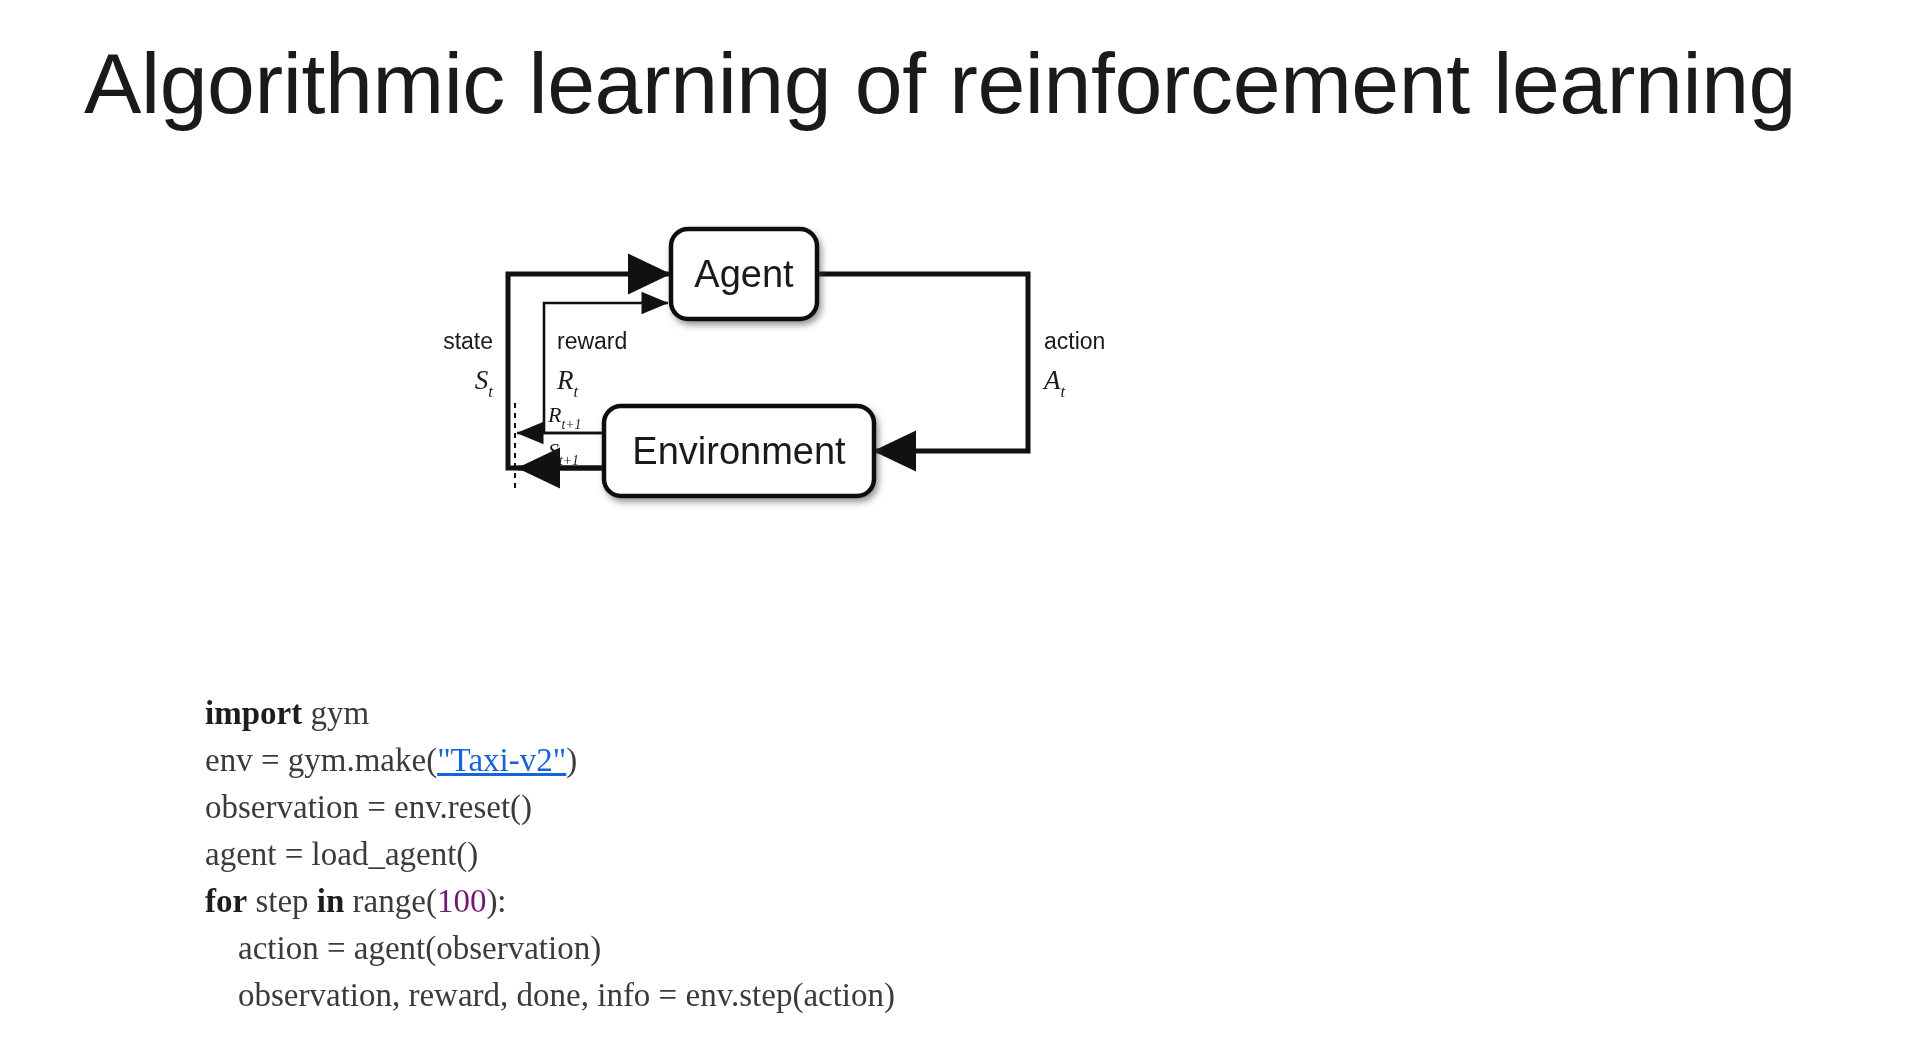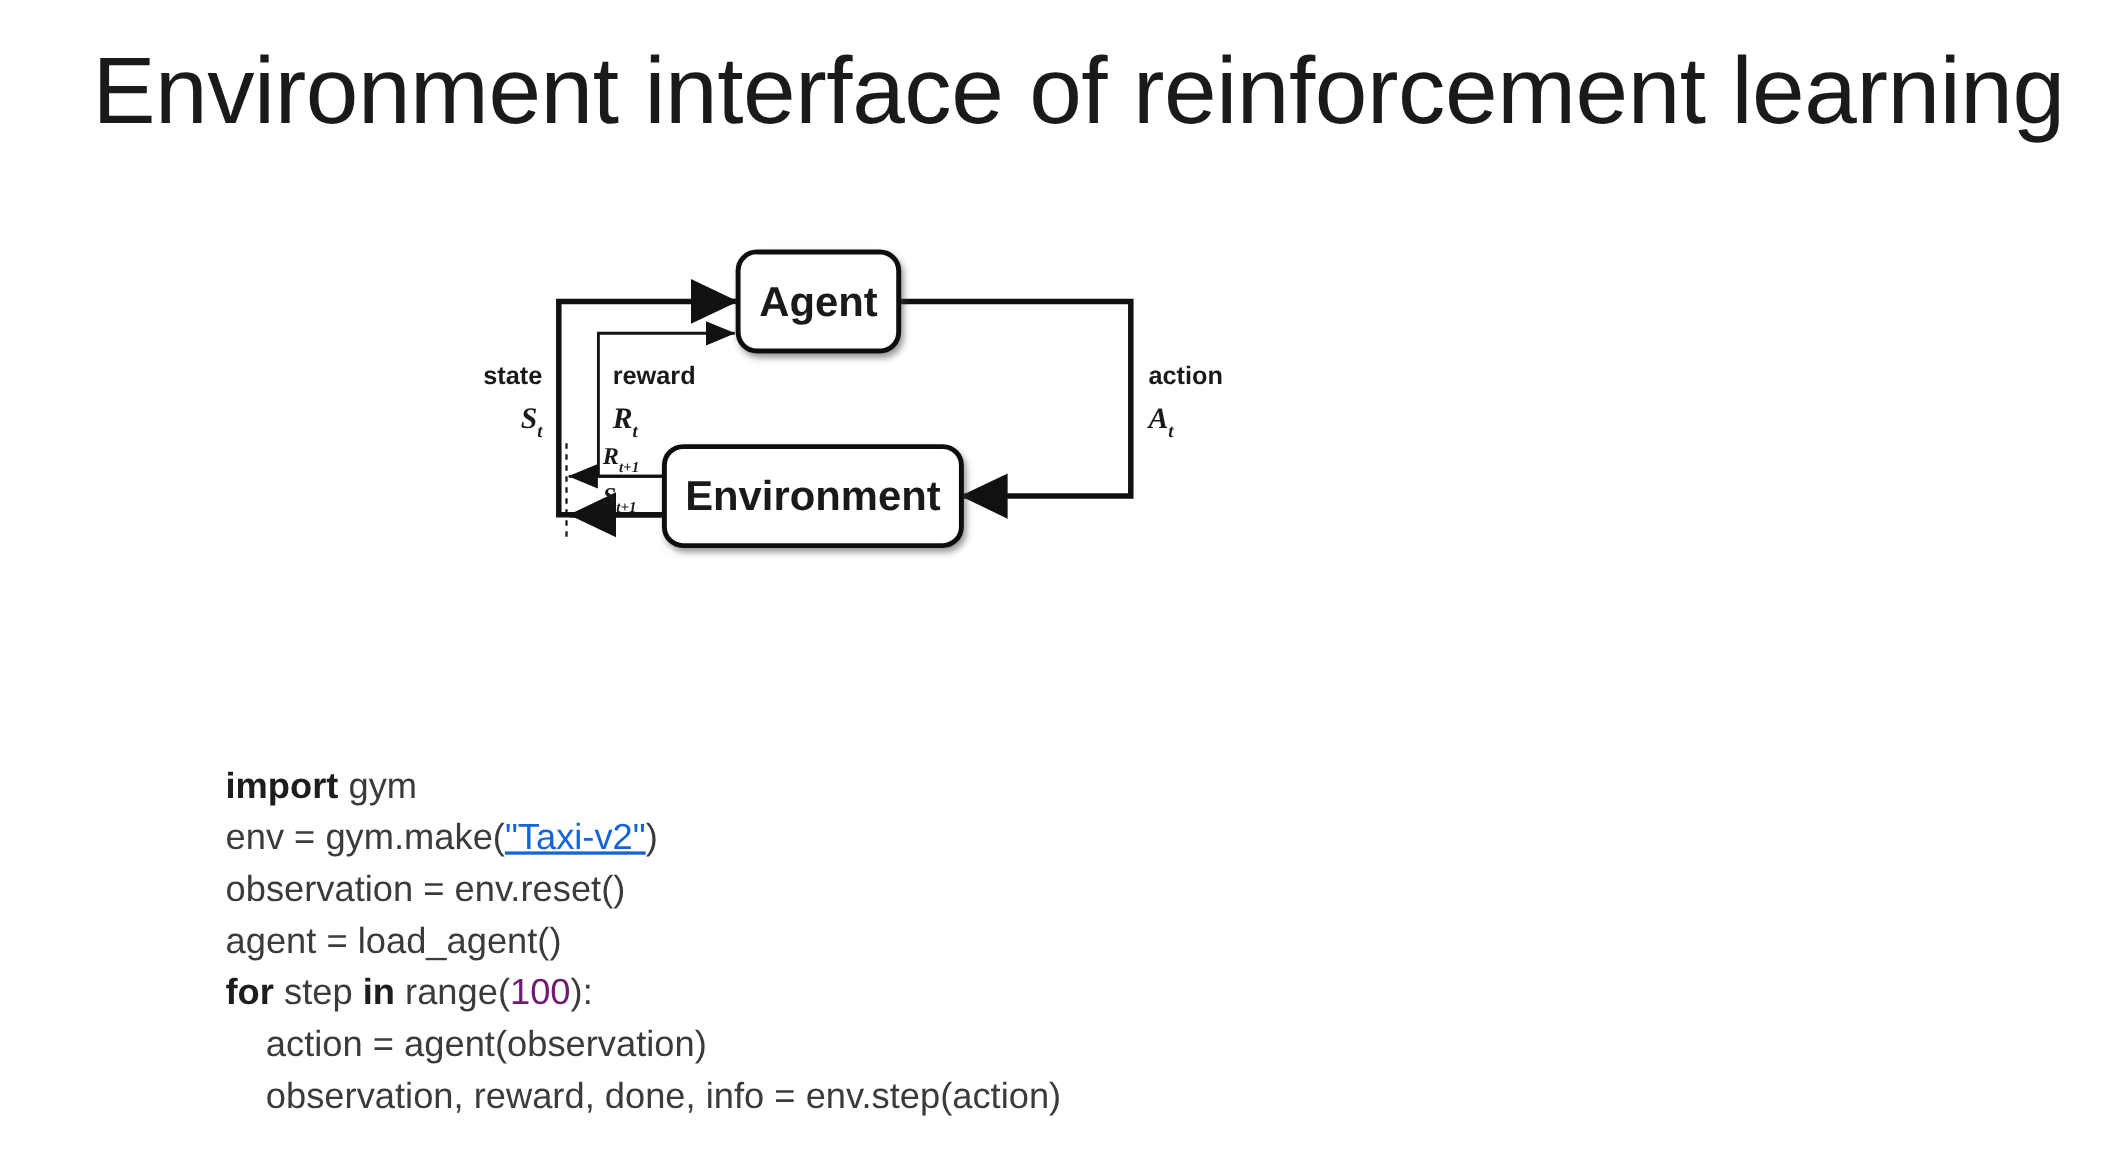--- a/index.html
+++ b/index.html
@@ -31,21 +31,20 @@
     white-space: nowrap;
   }
 
   
   #rl-diagram {
     position: absolute;
     left: 380px;
     top: 215px;
     width: 840px;
     height: 320px;
-    font-weight: bold;
   }
   #rl-diagram svg {
     display: block;
     width: 840px;
     height: 320px;
     overflow: visible;
   }
   .box-label {
     font-family: "Liberation Sans", sans-serif;
     font-size: 38px;
@@ -70,21 +69,21 @@
   }
   .sub {
     font-size: 0.62em;
   }
 
   
   #code-block {
     position: absolute;
     left: 205px;
     top: 690px;
-    font-family: Liberation Sans, sans-serif;
+    font-family: Liberation Serif, serif;
     font-size: 33px;
     line-height: 47px;
     color: #3b3b3b;
     white-space: pre;
     letter-spacing: 0px;
   }
   #code-block .ln { display: block; }
   .kw {
     font-weight: bold;
     color: #1d1d1d;
@@ -93,21 +92,21 @@
     color: #701a75;
   }
   .lnk {
     color: #1565d8;
     text-decoration: underline;
   }
 </style>
 </head>
 <body>
 
-<div id="slide-title">Environment interface of reinforcement learning</div>
+<div id="slide-title">Algorithmic learning of reinforcement learning</div>
 
 <div id="rl-diagram">
   <svg viewBox="0 0 840 320" xmlns="http://www.w3.org/2000/svg">
     <defs>
       <marker id="arrowThick" markerWidth="9" markerHeight="9" refX="8.4" refY="4.5" orient="auto" markerUnits="strokeWidth">
         <path d="M0,0.4 L8.6,4.5 L0,8.6 z" fill="#111111"></path>
       </marker>
       <marker id="arrowThin" markerWidth="11" markerHeight="11" refX="10.2" refY="5.5" orient="auto" markerUnits="strokeWidth">
         <path d="M0,1.2 L10.4,5.5 L0,9.8 z" fill="#111111"></path>
       </marker>

